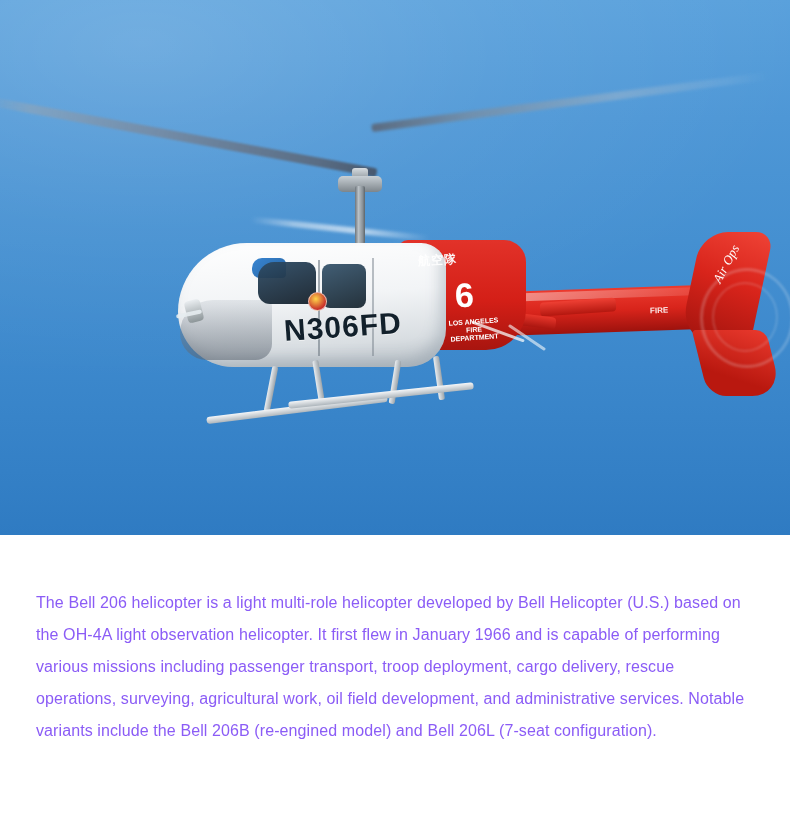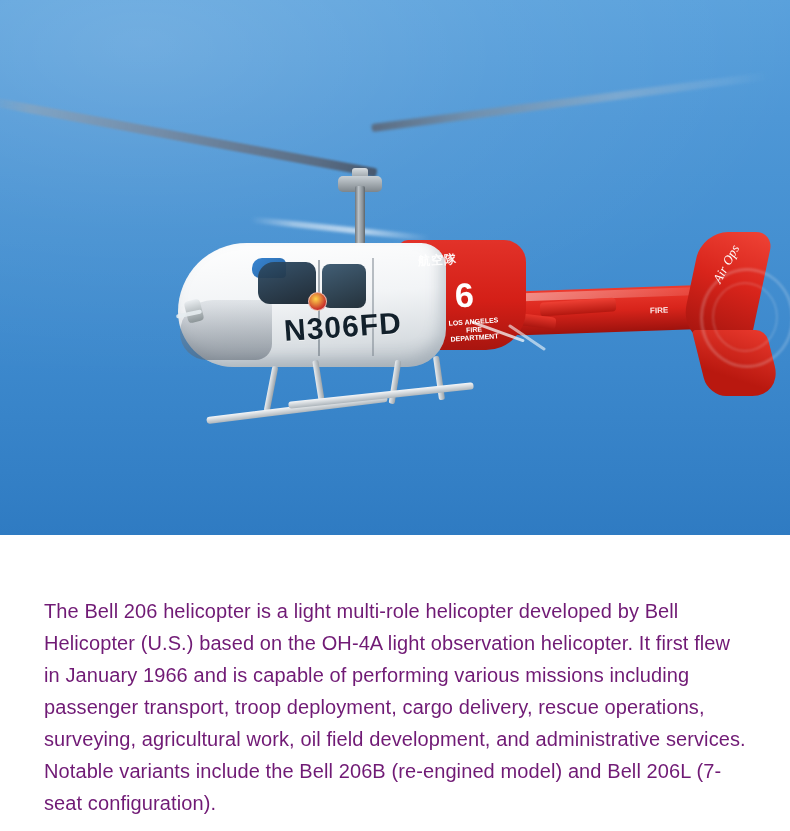--- a/index.html
+++ b/index.html
@@ -455,25 +455,25 @@
 
   
   .caption {
     box-sizing: border-box;
     width: 790px;
     height: 296px;
     background: #ffffff;
     padding: 44px 28px 0 28px;
   }
   .caption p {
-    margin: 16px;
+    margin: 8px;
     font-family: "Liberation Sans", sans-serif;
-    font-size: 20px;
+    font-size: 16px;
     line-height: 32px;
-    color: #701a75;
+    color: #8b5cf6;
     letter-spacing: 0.1px;
   }
 </style>
 </head>
 <body>
 
 <div class="page">
 
   <div class="photo">
     <div class="sky-grad"></div>

